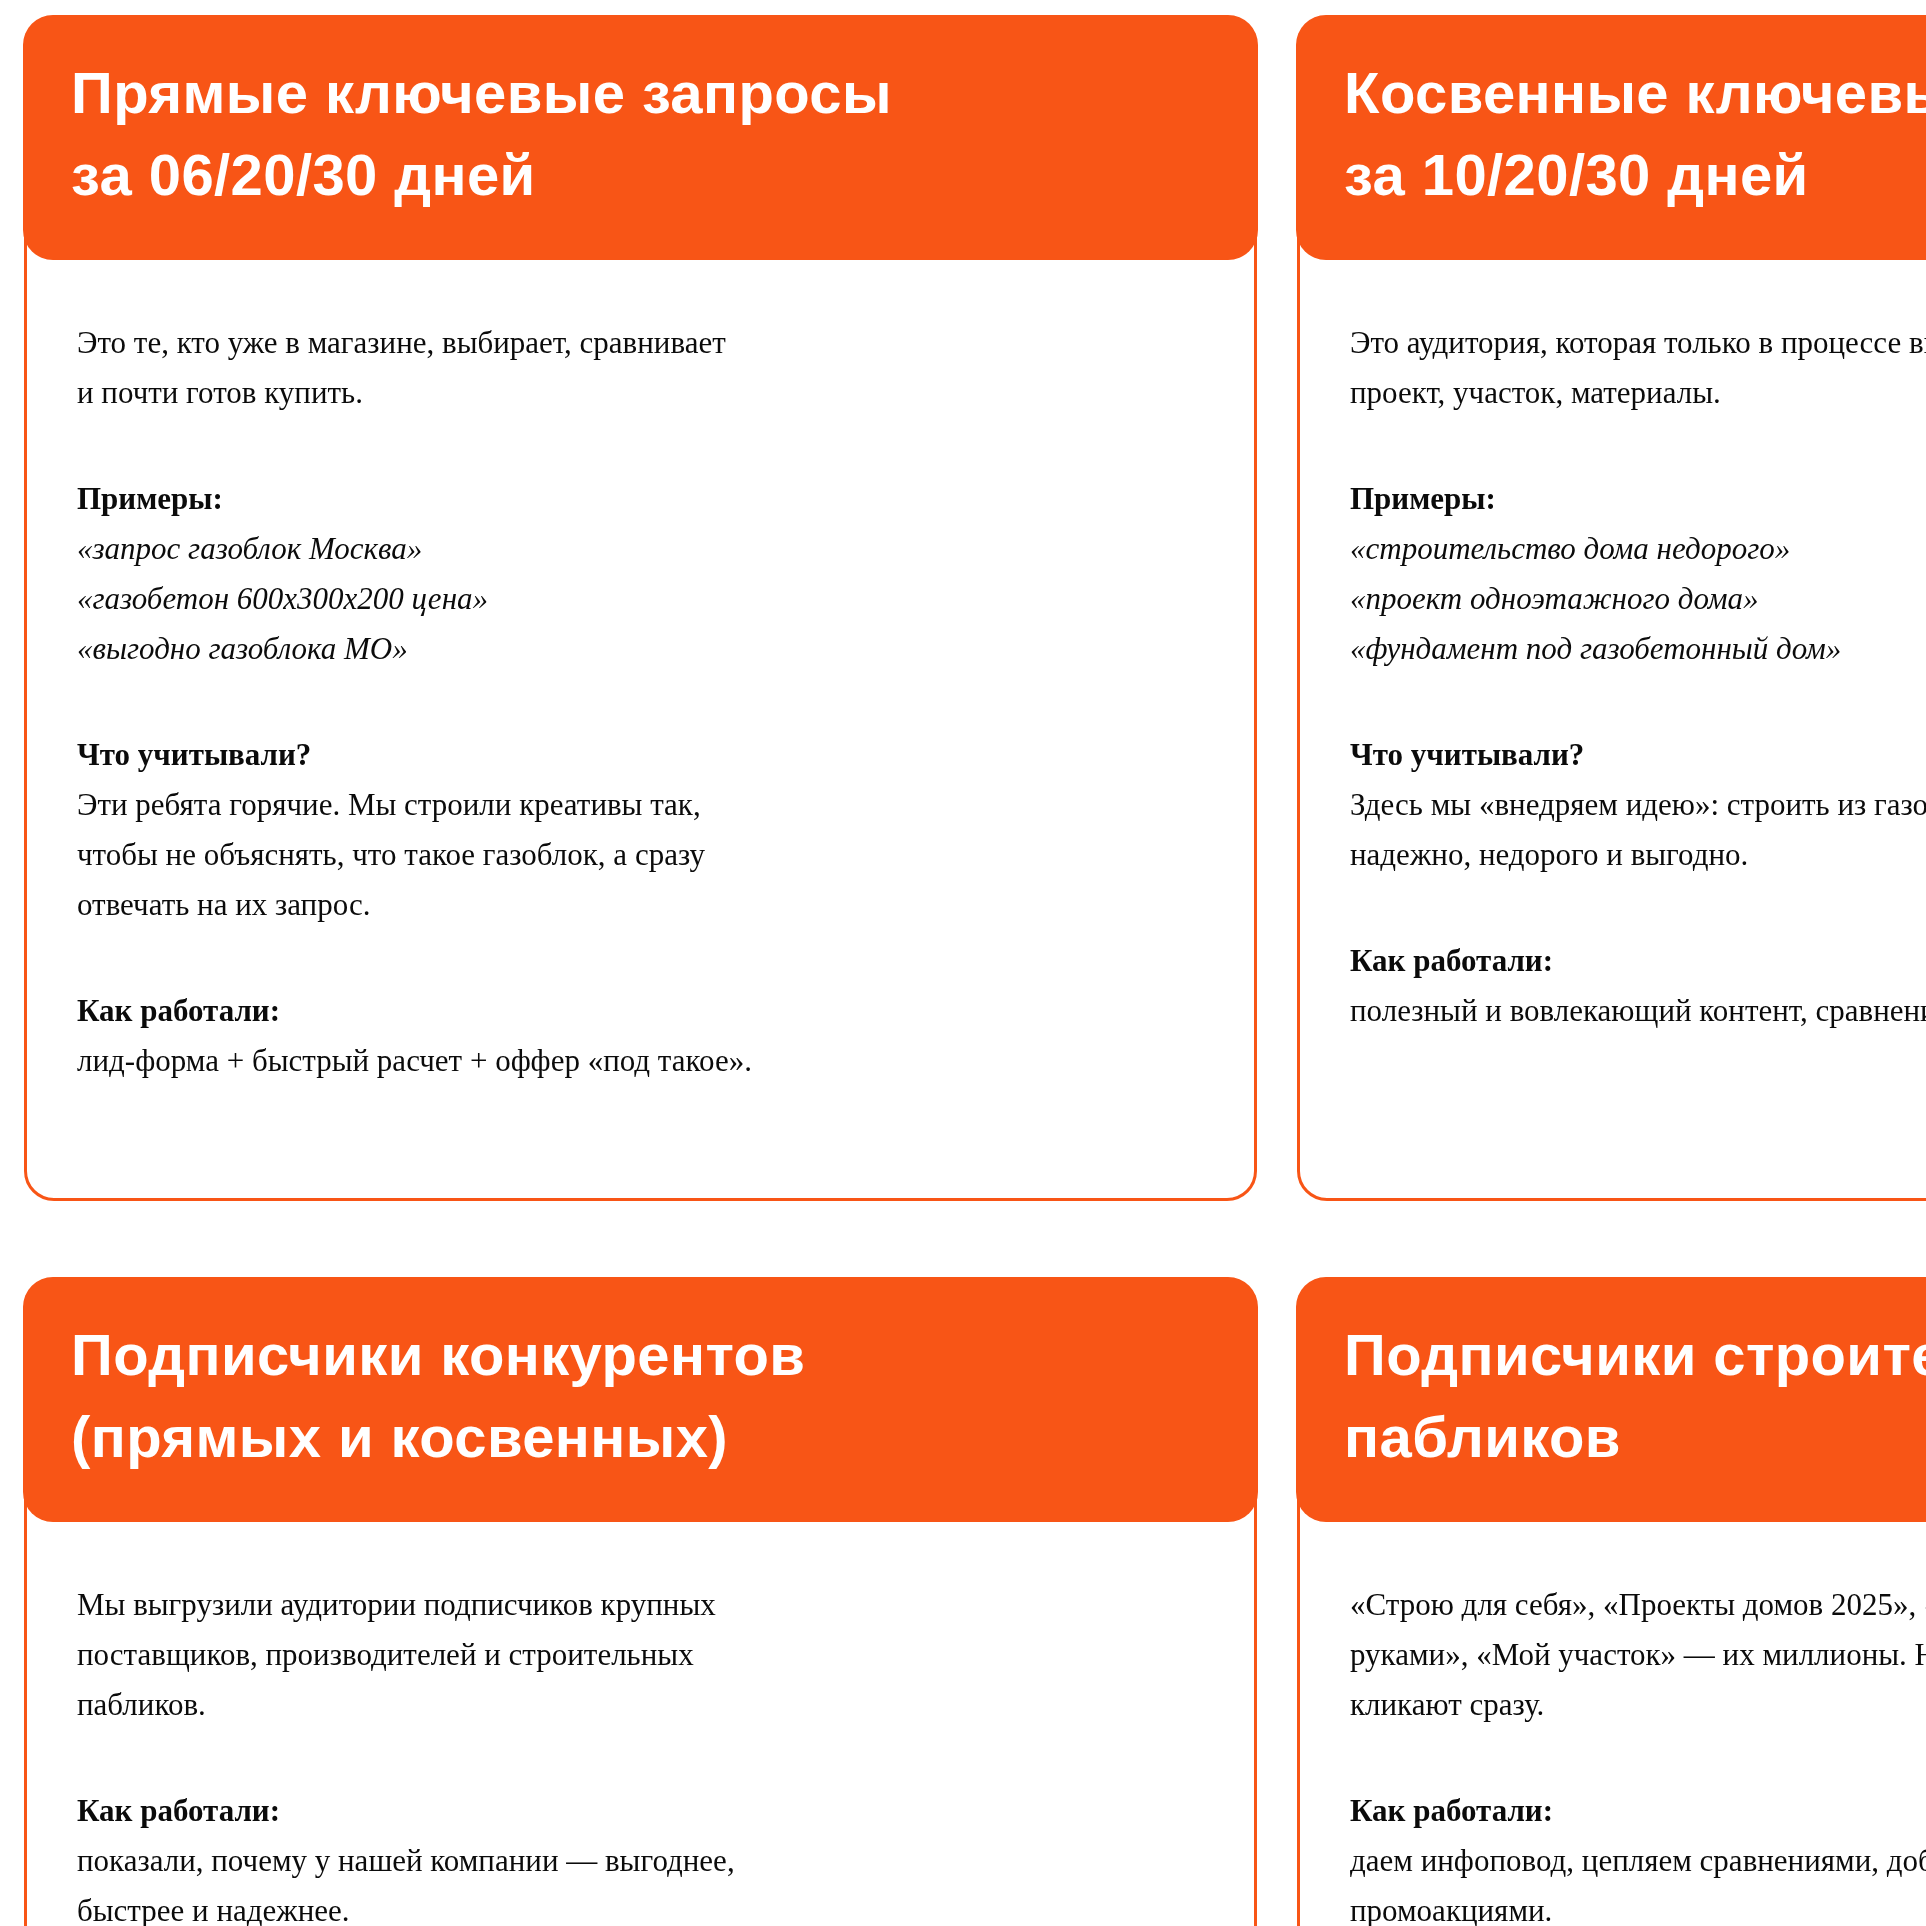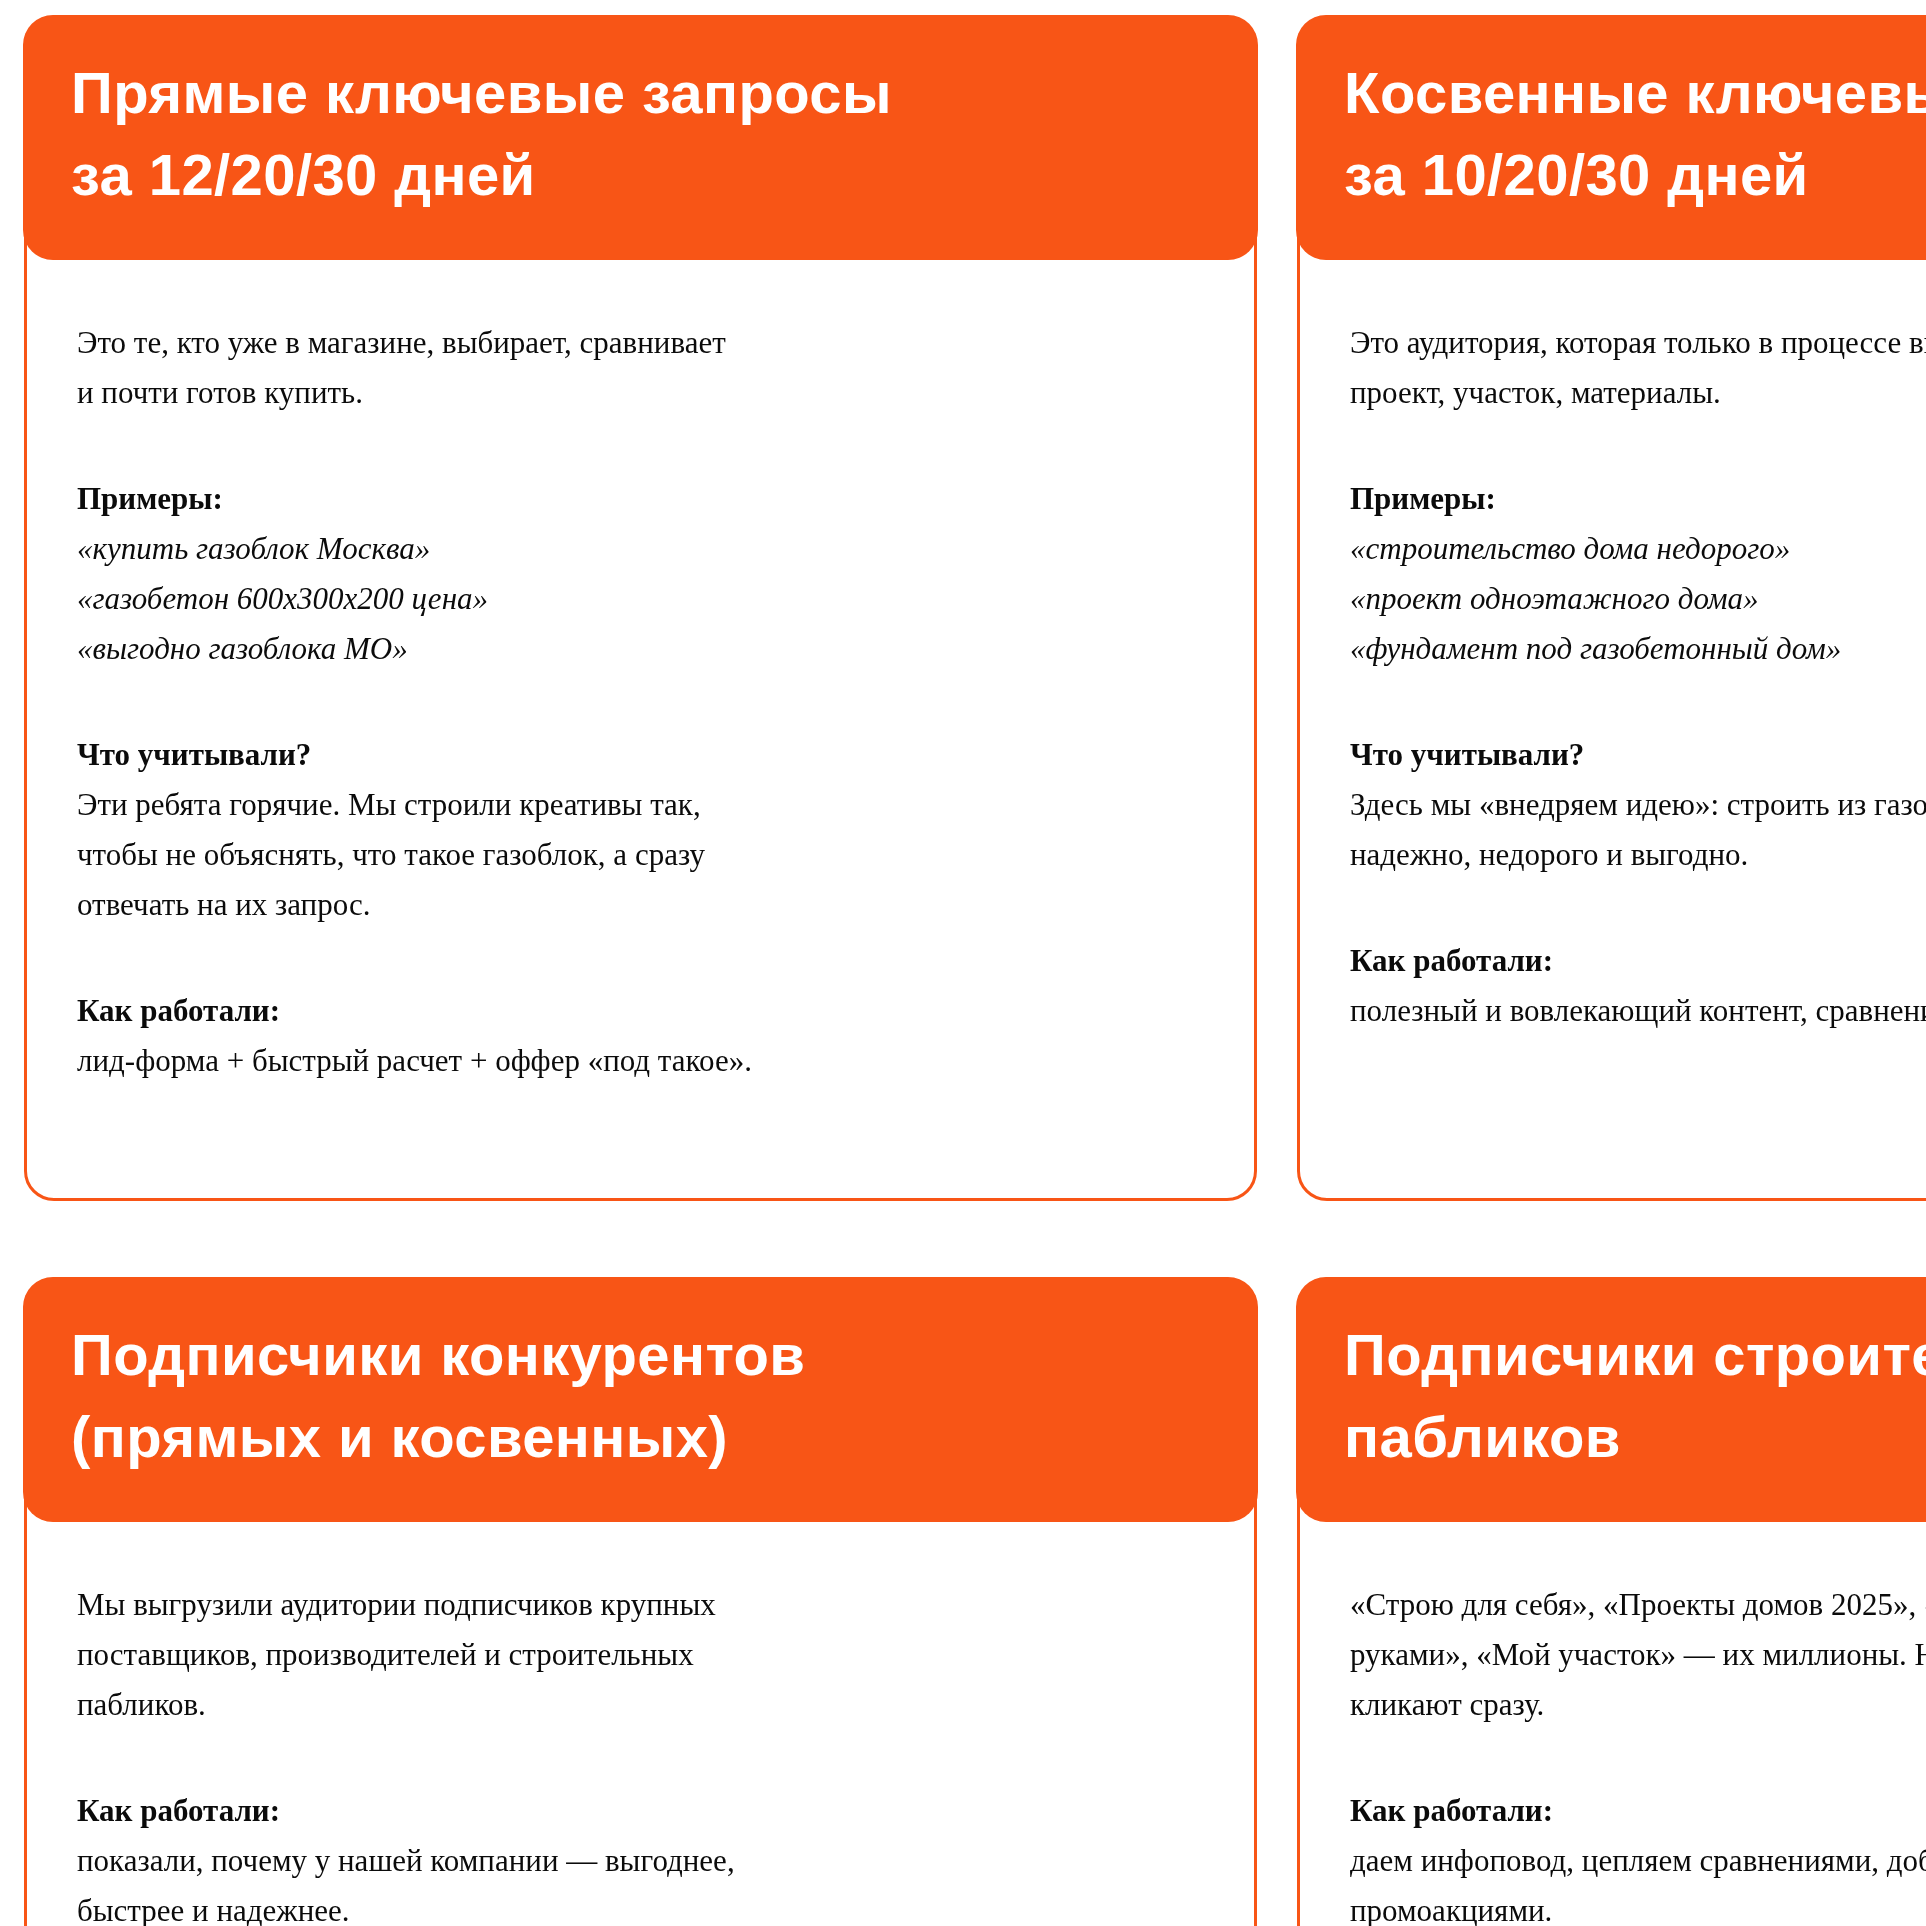--- a/index.html
+++ b/index.html
@@ -70,28 +70,28 @@
 </style>
 </head>
 <body>
 
 <div class="page">
   <div class="grid">
 
     <section class="card card-tall">
       <header class="card-header">
         <h2 class="card-title">Прямые ключевые запросы
-за 12/20/30 дней</h2>
+за 06/20/30 дней</h2>
       </header>
       <div class="card-body">
           <p class="block"><span class="text">Это те, кто уже в магазине, выбирает, сравнивает
 и почти готов купить.</span></p>
           <p class="block">
             <strong class="label">Примеры:</strong>
-            <em class="iline">«купить газоблок Москва»</em>
+            <em class="iline">«запрос газоблок Москва»</em>
             <em class="iline">«газобетон 600х300х200 цена»</em>
             <em class="iline">«выгодно газоблока МО»</em>
           </p>
           <p class="block"><strong class="label">Что учитывали?</strong><span class="text">Эти ребята горячие. Мы строили креативы так,
 чтобы не объяснять, что такое газоблок, а сразу
 отвечать на их запрос.</span></p>
           <p class="block"><strong class="label">Как работали:</strong><span class="text">лид-форма + быстрый расчет + оффер «под такое».</span></p>
         </div>
     </section>
 

